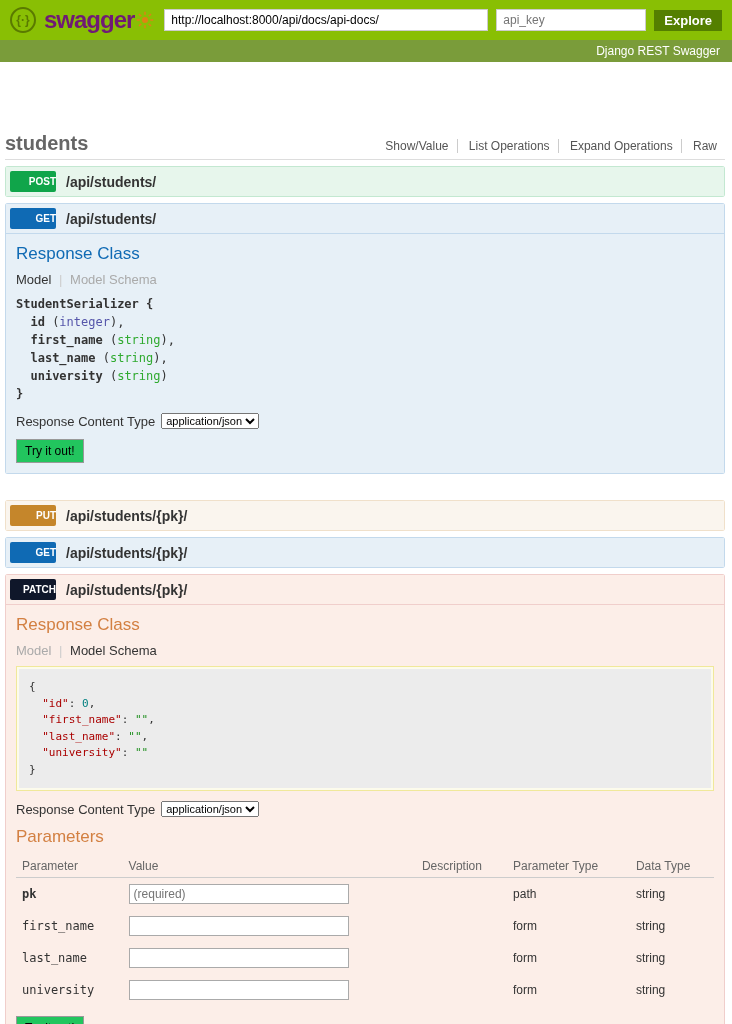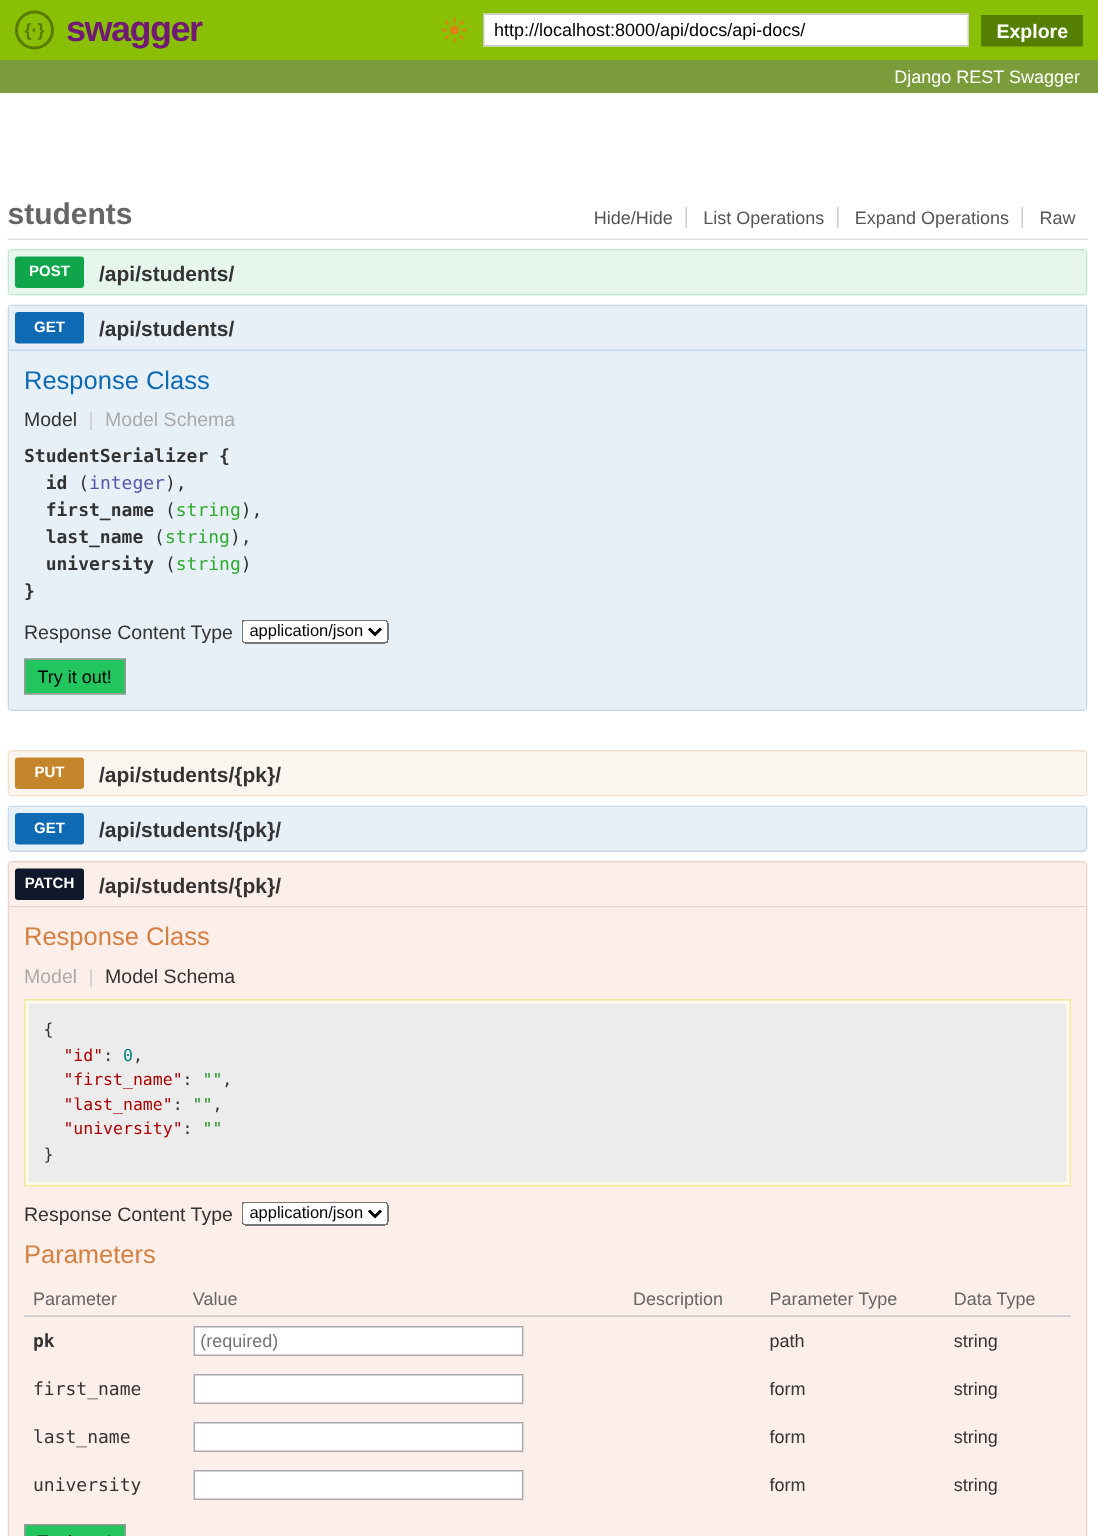--- a/index.html
+++ b/index.html
@@ -14,21 +14,21 @@
 .explore-btn { background: #547f00; color: #fff; padding: 3px 10px; border: none; font-size: 13px; font-weight: bold; margin-left: 8px; cursor: pointer; }
 .subheader { background: #7a9c3a; color: #fff; text-align: right; padding: 4px 12px; font-size: 12px; }
 .container { padding: 0 5px 20px 5px; max-width: 730px; }
 .resource-header { display: flex; align-items: baseline; padding: 10px 0 4px 0; border-bottom: 1px solid #ddd; margin-top: 60px; }
 .resource-title { font-size: 20px; font-weight: bold; color: #666; }
 .resource-actions { margin-left: auto; font-size: 12px; }
 .resource-actions a { color: #555; text-decoration: none; padding: 0 8px; border-right: 1px solid #ccc; cursor: pointer; }
 .resource-actions a:last-child { border-right: none; }
 .op { margin-top: 6px; border-radius: 3px; overflow: hidden; }
 .op-header { display: flex; align-items: center; padding: 4px; cursor: pointer; }
-.method { color: #fff; font-size: 10px; font-weight: bold; padding: 5px 0; width: 46px; text-align: center; border-radius: 2px; }
+.method { color: #fff; font-size: 10px; font-weight: bold; padding: 5px 0; width: 46px; text-align: right; border-radius: 2px; }
 .path { font-size: 14px; color: #333; margin-left: 10px; font-weight: bold; }
 .op-post .op-header { background: #e7f6ec; border: 1px solid #c3e8d1; }
 .op-post .method { background: #10a54a; }
 .op-get .op-header { background: #e7f0f7; border: 1px solid #c3d9ec; }
 .op-get .method { background: #0f6ab4; }
 .op-put .op-header { background: #faf5ee; border: 1px solid #f0e0ca; }
 .op-put .method { background: #c5862b; }
 .op-patch .op-header { background: #fceee8; border: 1px solid #f0cecb; }
 .op-patch .method { background: #0f172a; }
 .op-content { padding: 10px; border: 1px solid; border-top: none; }
@@ -74,30 +74,31 @@
         <line x1="12" y1="19" x2="12" y2="23"></line>
         <line x1="1" y1="12" x2="5" y2="12"></line>
         <line x1="19" y1="12" x2="23" y2="12"></line>
         <line x1="4" y1="4" x2="7" y2="7"></line>
         <line x1="17" y1="17" x2="20" y2="20"></line>
         <line x1="4" y1="20" x2="7" y2="17"></line>
         <line x1="17" y1="7" x2="20" y2="4"></line>
       </g>
     </svg>
   <input class="url-input" value="http://localhost:8000/api/docs/api-docs/" style="">
+  <input class="apikey-input" placeholder="api_key" style="">
   <button class="explore-btn">Explore</button>
 </div>
 <div class="subheader">Django REST Swagger</div>
 
 <div class="container">
 
   <div class="resource-header">
     <div class="resource-title">students</div>
     <div class="resource-actions">
-      <a>Hide/Hide</a>
+      <a>Show/Value</a>
       <a>List Operations</a>
       <a>Expand Operations</a>
       <a>Raw</a>
     </div>
   </div>
 
   <div class="op op-post">
     <div class="op-header">
       <span class="method">POST</span>
       <span class="path">/api/students/</span>

